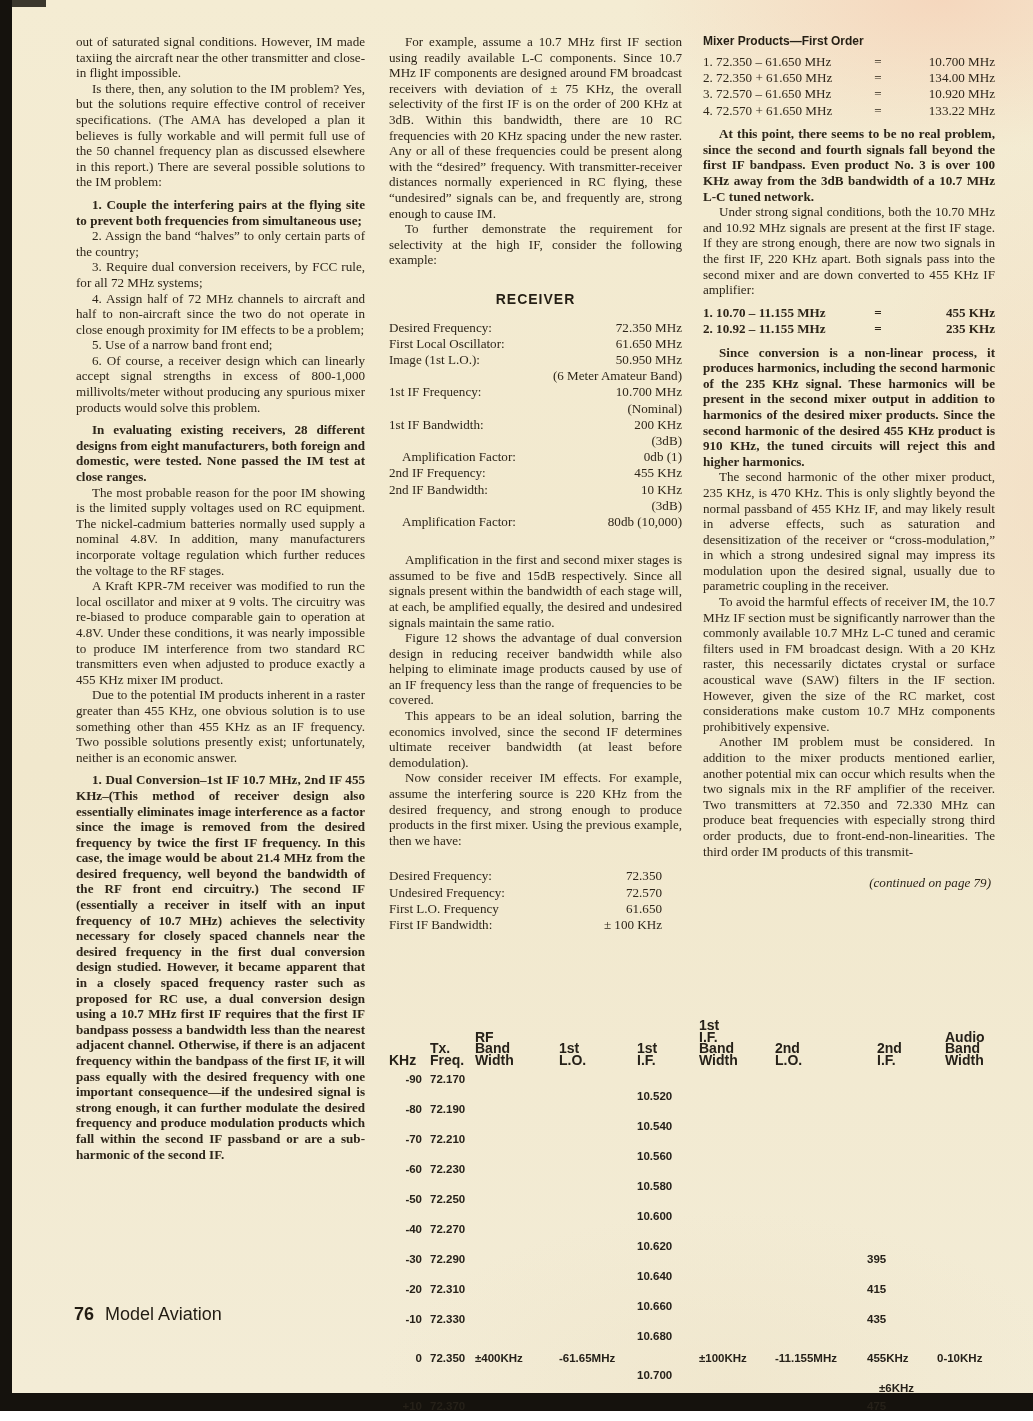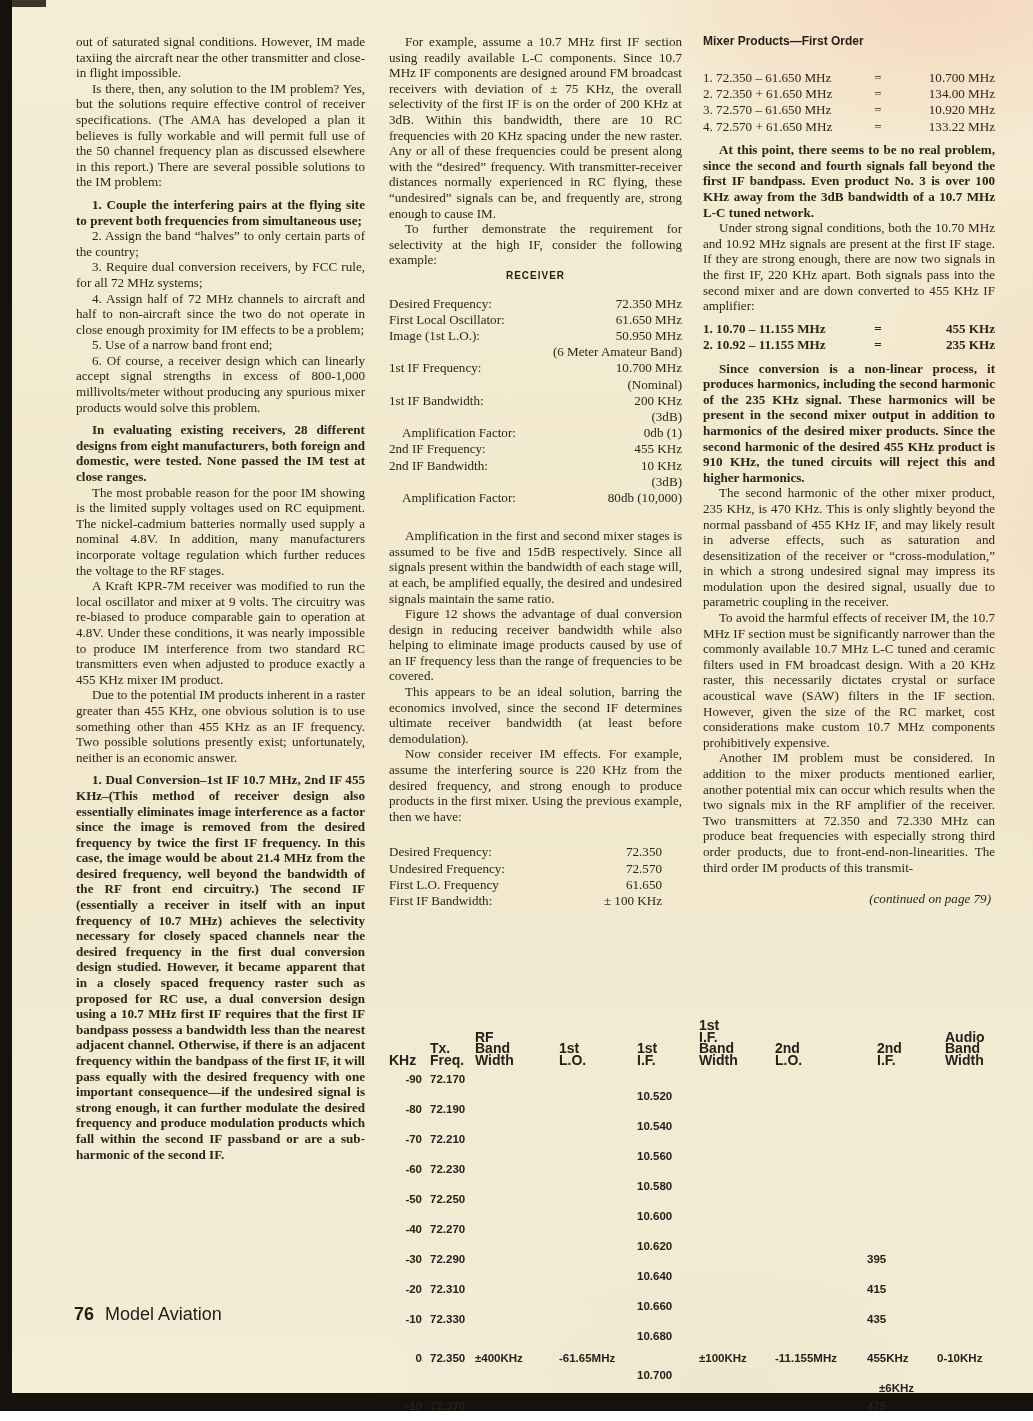--- a/index.html
+++ b/index.html
@@ -16,31 +16,31 @@
   .col{position:absolute;top:34px;text-align:justify;font-size:13.1px;line-height:15.6px;}
   .col p{margin:0;}
   .ind{text-indent:16px;}
   .mt{margin-top:7px !important;font-weight:bold;}
   .mt-lg{margin-top:22px !important;}
 
   .col-left{left:76px;width:289px;height:1322px;}
   .col-mid{left:389px;width:293px;}
   .col-right{left:703px;width:292px;}
 
-  .center-heading{font-family:"Liberation Sans",sans-serif;font-weight:bold;font-size:10px;
-    letter-spacing:1px;text-align:center;margin-bottom:12px;color:#241e14;}
+  .center-heading{font-family:"Liberation Sans",sans-serif;font-weight:bold;font-size:14px;
+    letter-spacing:1px;text-align:center;margin-top:24px;margin-bottom:12px;color:#241e14;}
   .bold-heading{font-family:"Liberation Sans",sans-serif;font-weight:bold;font-size:12px;
     text-align:left;margin:0 0 4px 0;color:#241e14;text-indent:0;}
 
   .spec-list{margin-top:4px;}
   .spec-row{display:flex;justify-content:space-between;line-height:16.2px;}
   .spec-row span{white-space:pre-wrap;}
   .spec-list.inset{padding-right:20px;margin-top:20px;}
 
-  .eq-list{margin:20px 0 6px 0;}
+  .eq-list{margin:4px 0 6px 0;}
   .eq-row{display:grid;grid-template-columns:1fr 34px 100px;line-height:16.4px;}
   .eq-row span:nth-child(2){text-align:center;}
   .eq-row span:nth-child(3){text-align:right;}
 
   .continued{font-style:italic;text-align:right;margin-top:16px !important;padding-right:4px;}
 
   .fig-table{position:absolute;left:389px;top:1020px;width:632px;
     font-family:"Liberation Sans",sans-serif;color:#262119;}
   .fig-head,.fig-row{display:grid;grid-template-columns:36px 50px 84px 72px 68px 76px 88px 74px 1fr;}
   .fig-head{align-items:end;margin-bottom:7px;}

